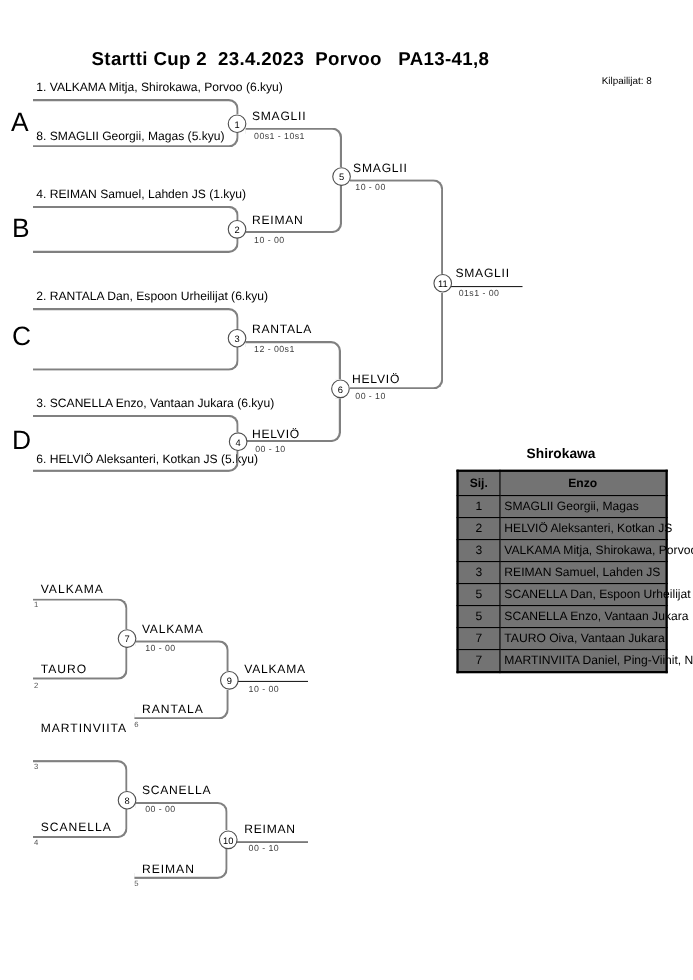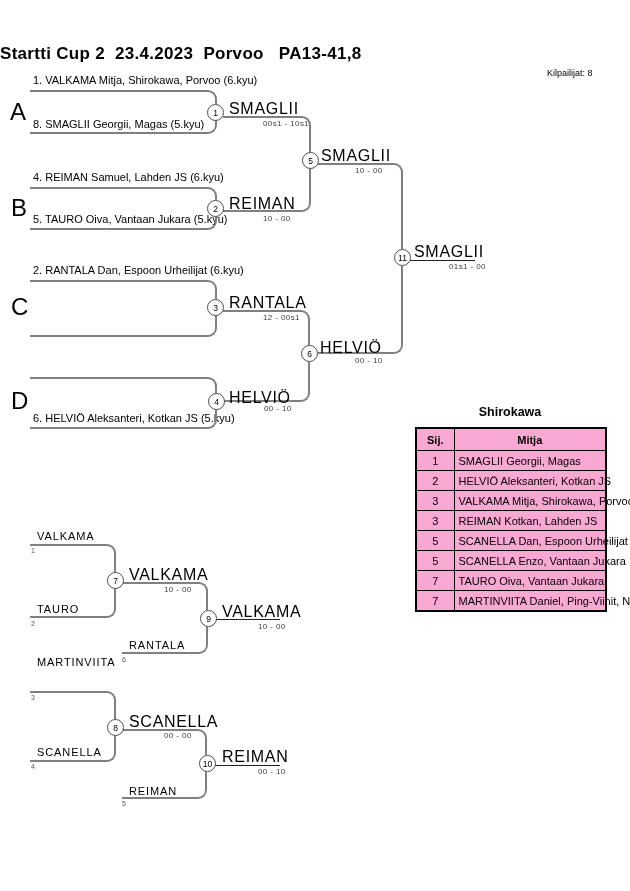--- a/index.html
+++ b/index.html
@@ -2,44 +2,44 @@
 <html><head>
 <meta charset="utf-8">
 <style>
   html,body{margin:0;padding:0;background:#fff;}
   .page{
     position:relative;width:630px;height:891px;background:#ffffff;
     font-family:"Liberation Sans","DejaVu Sans",sans-serif;color:#000;
     overflow:hidden;
   }
   .title{
-    position:absolute;left:0;top:44px;width:528px;text-align:left;
+    position:absolute;left:0;top:44px;width:528px;text-align:center;
     font-size:17px;font-weight:bold;white-space:pre;letter-spacing:0.3px;
   }
   .competitors{position:absolute;left:547px;top:68px;font-size:9px;white-space:nowrap;}
   .group{position:absolute;font-size:24px;font-weight:400;}
   .entry{position:absolute;font-size:11px;white-space:nowrap;}
-  .winner{position:absolute;font-size:16px;letter-spacing:0.7px;white-space:nowrap;}
+  .winner{position:absolute;font-size:11px;letter-spacing:0.7px;white-space:nowrap;}
   .centry{position:absolute;font-size:11px;letter-spacing:0.9px;white-space:nowrap;}
-  .score{position:absolute;font-size:8px;color:#3d3d3d;letter-spacing:0.4px;white-space:nowrap;margin-left:32px;}
+  .score{position:absolute;font-size:8px;color:#3d3d3d;letter-spacing:0.4px;white-space:nowrap;}
   .seed{position:absolute;font-size:7px;color:#555;}
   .ln{position:absolute;box-sizing:border-box;}
   .dr{border-top:2px solid #808080;border-right:2px solid #808080;border-top-right-radius:9px;}
   .ur{border-bottom:2px solid #808080;border-right:2px solid #808080;border-bottom-right-radius:9px;}
   .flat{border-top:1.5px solid #222;}
   .circle{
     position:absolute;box-sizing:border-box;width:17px;height:17px;border-radius:50%;
     border:1.5px solid #4d4d4d;background:#fff;z-index:3;
     display:flex;align-items:center;justify-content:center;font-size:8.5px;
   }
   .tbl-title{position:absolute;left:415px;top:405px;width:190px;text-align:center;
     font-size:12.5px;font-weight:bold;}
   table.results{
     position:absolute;left:415px;top:427px;width:190px;table-layout:fixed;
-    border-collapse:collapse;border:2px solid #000;font-size:11px;background:#f9a8d4;
+    border-collapse:collapse;border:2px solid #000;font-size:11px;background:#737373;
   }
   table.results th,table.results td{border:1px solid #000;white-space:nowrap;}
   table.results th{height:19px;font-weight:bold;text-align:center;}
   table.results td{height:17px;}
   td.rank{text-align:center;}
   td.name{padding-left:4px;}
   col.c-rank{width:38px;}
   col.c-name{width:152px;}
 </style>
 </head>
@@ -50,23 +50,23 @@
   <div class="title">Startti Cup 2  23.4.2023  Porvoo   PA13-41,8</div>
   <div class="competitors">Kilpailijat: 8</div>
 
   <div class="group" style="left:10px;top:98px">A</div>
   <div class="group" style="left:11px;top:194px">B</div>
   <div class="group" style="left:11px;top:293px">C</div>
   <div class="group" style="left:11px;top:387px">D</div>
 
   <div class="entry" style="left:33px;top:74px">1. VALKAMA Mitja, Shirokawa, Porvoo (6.kyu)</div>
   <div class="entry" style="left:33px;top:118px">8. SMAGLII Georgii, Magas (5.kyu)</div>
-  <div class="entry" style="left:33px;top:171px">4. REIMAN Samuel, Lahden JS (6.kyu)</div>
-  <div class="entry" style="left:33px;top:213px">5. TAURO Oiva, Vantaan Jukara (5.kyu)</div>
+  <div class="entry" style="left:33px;top:171px">4. REIMAN Samuel, Lahden JS (1.kyu)</div>
   <div class="entry" style="left:33px;top:264px">2. RANTALA Dan, Espoon Urheilijat (6.kyu)</div>
+  <div class="entry" style="left:33px;top:361px">3. SCANELLA Enzo, Vantaan Jukara (6.kyu)</div>
   <div class="entry" style="left:33px;top:412px">6. HELVIÖ Aleksanteri, Kotkan JS (5.kyu)</div>
 
   <div class="ln dr" style="left:30px;top:90px;width:187px;height:14px"></div>
   <div class="ln ur" style="left:30px;top:120px;width:187px;height:14px"></div>
   <div class="ln dr" style="left:30px;top:187px;width:187px;height:13px"></div>
   <div class="ln ur" style="left:30px;top:216px;width:187px;height:14px"></div>
   <div class="ln dr" style="left:30px;top:280px;width:187px;height:19px"></div>
   <div class="ln ur" style="left:30px;top:315px;width:187px;height:22px"></div>
   <div class="ln dr" style="left:30px;top:377px;width:187px;height:16px"></div>
   <div class="ln ur" style="left:30px;top:409px;width:187px;height:20px"></div>
@@ -104,37 +104,37 @@
 
   <div class="tbl-title">Shirokawa</div>
   <table class="results">
     <colgroup>
         <col class="c-rank">
         <col class="c-name">
       </colgroup>
     <tbody>
         <tr>
       <th>Sij.</th>
-      <th>Mitja</th>
+      <th>Enzo</th>
     </tr>
     <tr>
           <td class="rank">1</td>
           <td class="name">SMAGLII Georgii, Magas</td>
         </tr>
     <tr>
           <td class="rank">2</td>
           <td class="name">HELVIÖ Aleksanteri, Kotkan JS</td>
         </tr>
     <tr>
           <td class="rank">3</td>
           <td class="name">VALKAMA Mitja, Shirokawa, Porvoo</td>
         </tr>
     <tr>
           <td class="rank">3</td>
-          <td class="name">REIMAN Kotkan, Lahden JS</td>
+          <td class="name">REIMAN Samuel, Lahden JS</td>
         </tr>
     <tr>
           <td class="rank">5</td>
           <td class="name">SCANELLA Dan, Espoon Urheilijat</td>
         </tr>
     <tr>
           <td class="rank">5</td>
           <td class="name">SCANELLA Enzo, Vantaan Jukara</td>
         </tr>
     <tr>

